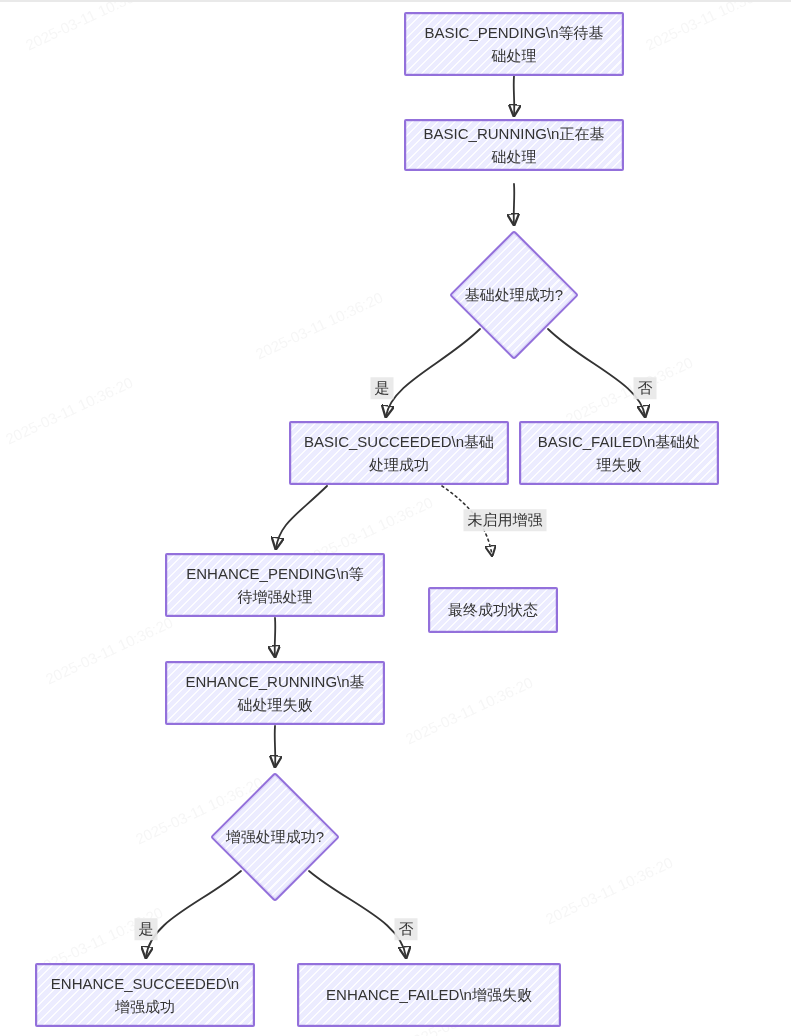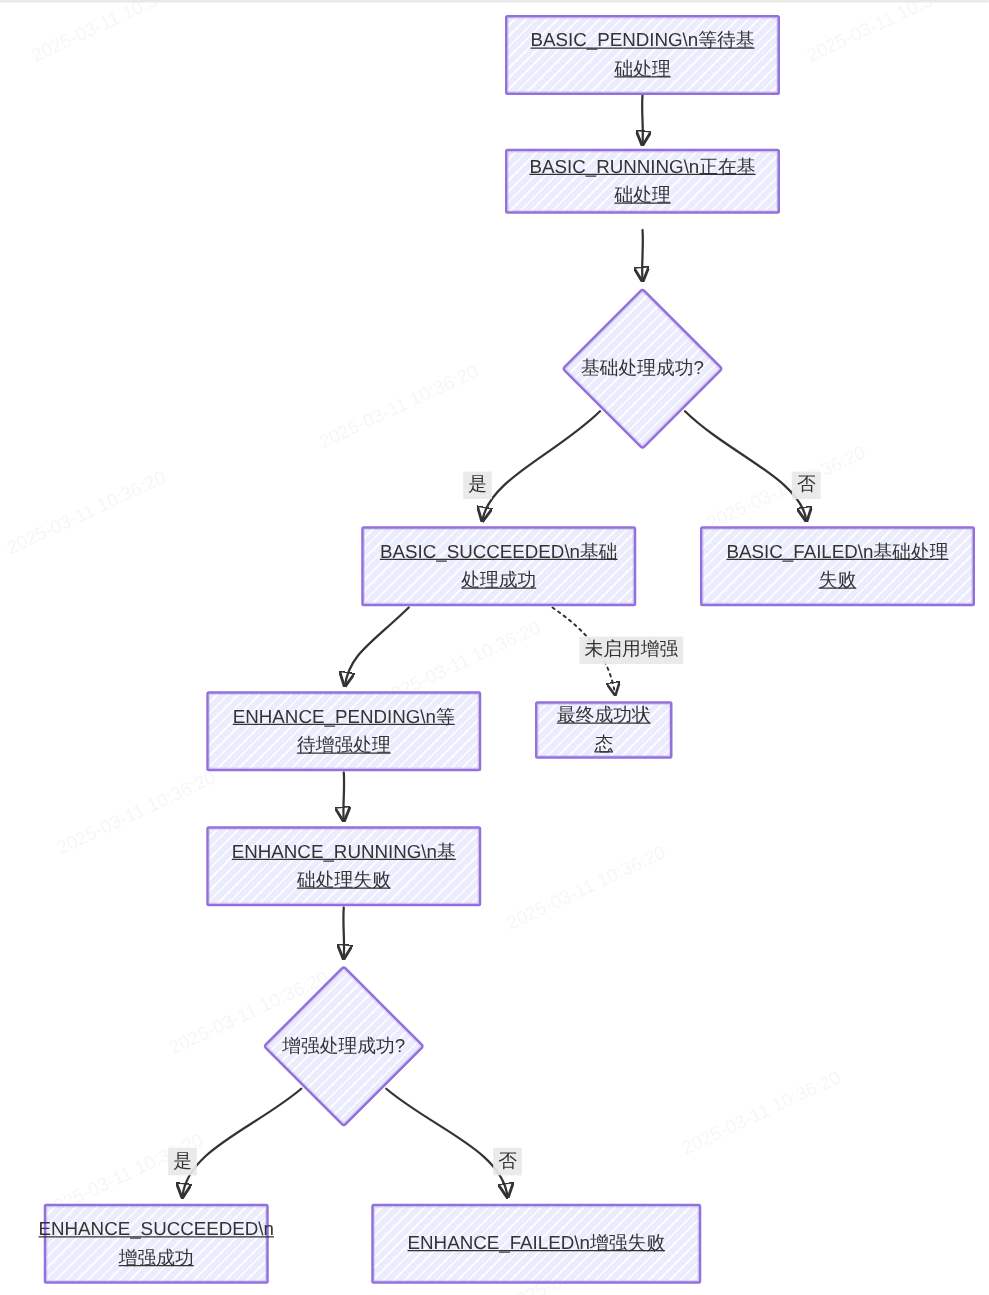--- a/index.html
+++ b/index.html
@@ -51,21 +51,20 @@
     background-color: #ECECFF;
     background-image: repeating-linear-gradient(
       135deg,
       rgba(255,255,255,0) 0px, rgba(255,255,255,0) 4.5px,
       rgba(255,255,255,0.85) 4.5px, rgba(255,255,255,0.85) 6px);
     box-shadow: inset 0 0 0 1px rgba(147,112,219,0.22);
     padding: 6px 12px;
     font-size: 15px;
     line-height: 1.55;
     color: #333333;
-    text-decoration: underline;
   }
   
   .diamond-wrap {
     position: absolute;
     width: 92px; height: 92px;
   }
   .diamond-shape {
     position: absolute; inset: 0;
     transform: rotate(45deg);
     border: 2px solid #9370DB;
@@ -144,42 +143,42 @@
 
   <div class="diamond-wrap" style="left:468px;top:247px">
     <div class="diamond-shape"></div>
     <span class="diamond-label">基础处理成功?</span>
   </div>
 
   <div class="node" style="left:289px;top:419px;width:220px;height:64px">
     <span>BASIC_SUCCEEDED\n基础处理成功</span>
   </div>
 
-  <div class="node" style="left:560px;top:419px;width:220px;height:64px">
+  <div class="node" style="left:519px;top:419px;width:200px;height:64px">
     <span>BASIC_FAILED\n基础处理失败</span>
   </div>
 
   <div class="node" style="left:165px;top:551px;width:220px;height:64px">
     <span>ENHANCE_PENDING\n等待增强处理</span>
   </div>
 
-  <div class="node" style="left:428px;top:559px;width:110px;height:46px">
+  <div class="node" style="left:428px;top:585px;width:130px;height:46px">
     <span>最终成功状态</span>
   </div>
 
   <div class="node" style="left:165px;top:659px;width:220px;height:64px">
     <span>ENHANCE_RUNNING\n基础处理失败</span>
   </div>
 
   <div class="diamond-wrap" style="left:229px;top:789px">
     <div class="diamond-shape"></div>
     <span class="diamond-label">增强处理成功?</span>
   </div>
 
-  <div class="node" style="left:35px;top:961px;width:180px;height:64px">
+  <div class="node" style="left:35px;top:961px;width:220px;height:64px">
     <span>ENHANCE_SUCCEEDED\n增强成功</span>
   </div>
 
   <div class="node" style="left:297px;top:961px;width:264px;height:64px">
     <span>ENHANCE_FAILED\n增强失败</span>
   </div>
 
   <span class="edge-label" style="left:382px;top:386px">是</span>
   <span class="edge-label" style="left:645px;top:386px">否</span>
   <span class="edge-label" style="left:505px;top:518px">未启用增强</span>

